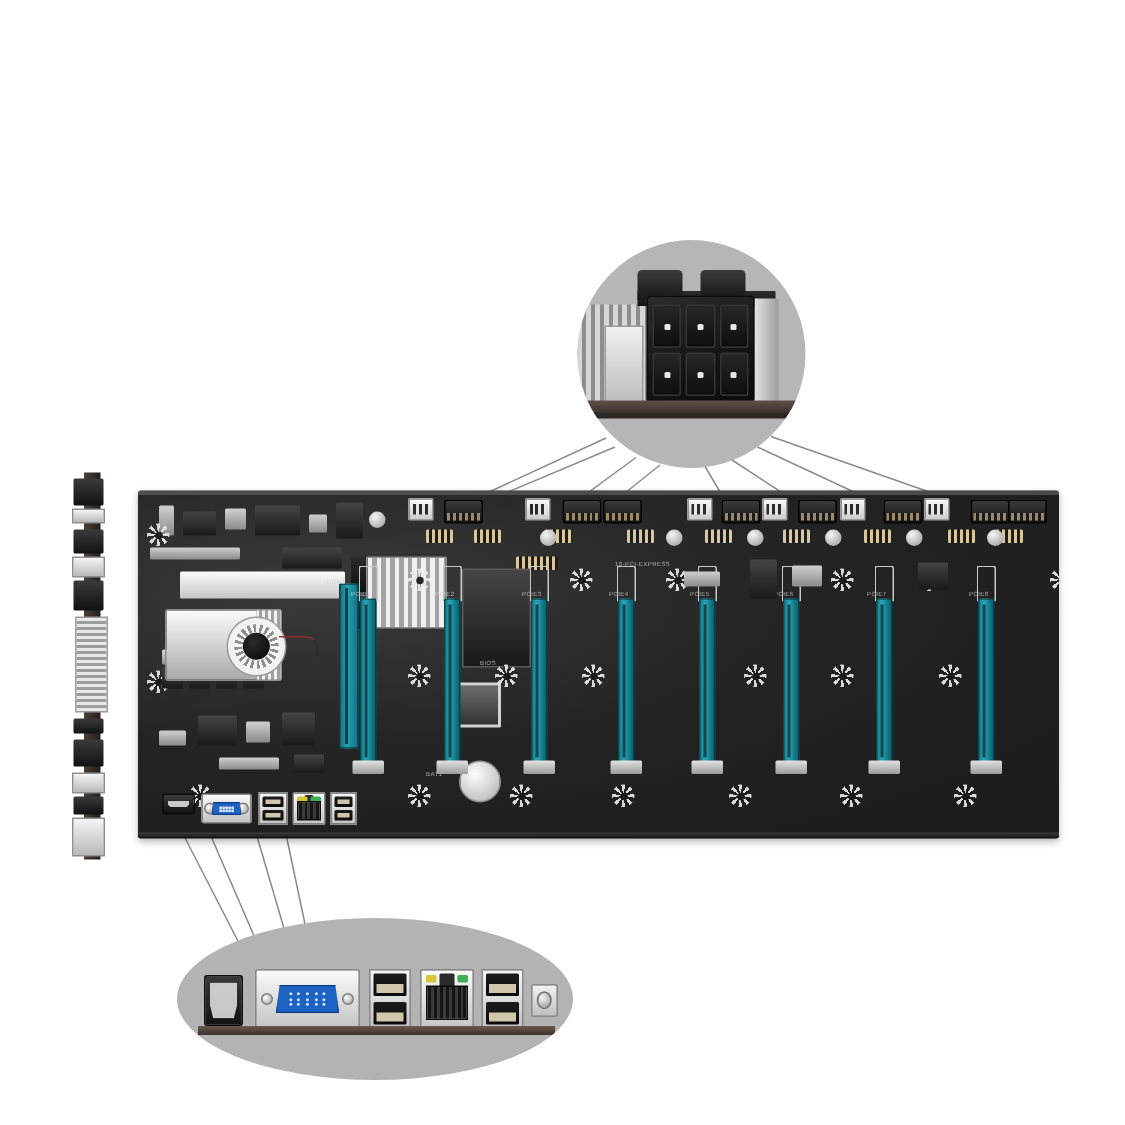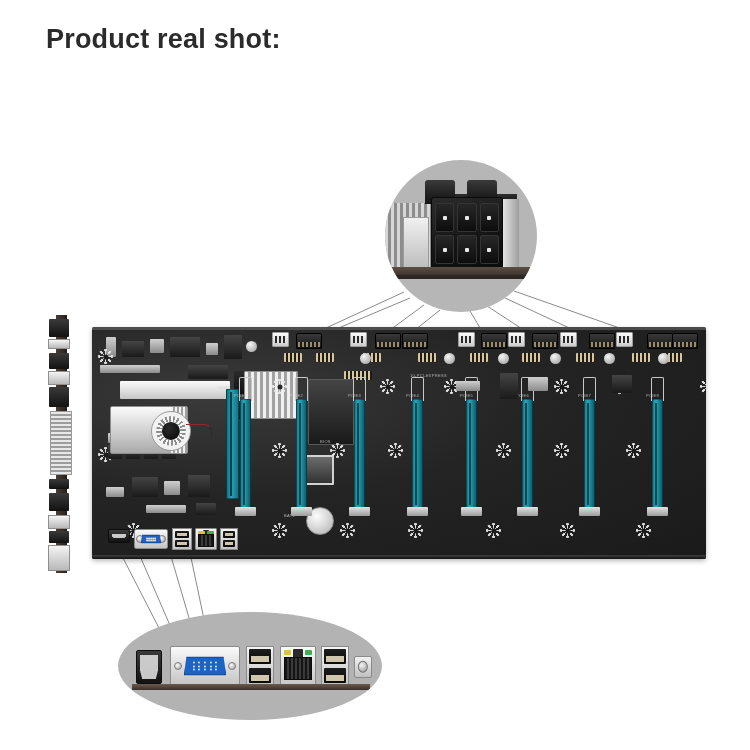--- a/index.html
+++ b/index.html
@@ -351,21 +351,20 @@
   }
 
   
   #board-io { position: absolute; left: 16px; bottom: 6px; width: 126px; height: 26px; }
 </style>
 </head>
 <body>
 
 <div id="stage">
 
-  <div id="page-title">Product real shot:</div>
 
   <svg id="leaders" viewBox="0 0 750 750" preserveAspectRatio="none">
     <g stroke="#8a8a8a" stroke-width="1" fill="none">
 
       <line x1="404" y1="292" x2="300" y2="340"></line>
       <line x1="410" y1="298" x2="310" y2="340"></line>
       <line x1="424" y1="305" x2="379" y2="338"></line>
       <line x1="440" y1="310" x2="405" y2="338"></line>
       <line x1="470" y1="311" x2="486" y2="338"></line>
       <line x1="487" y1="306" x2="536" y2="338"></line>

